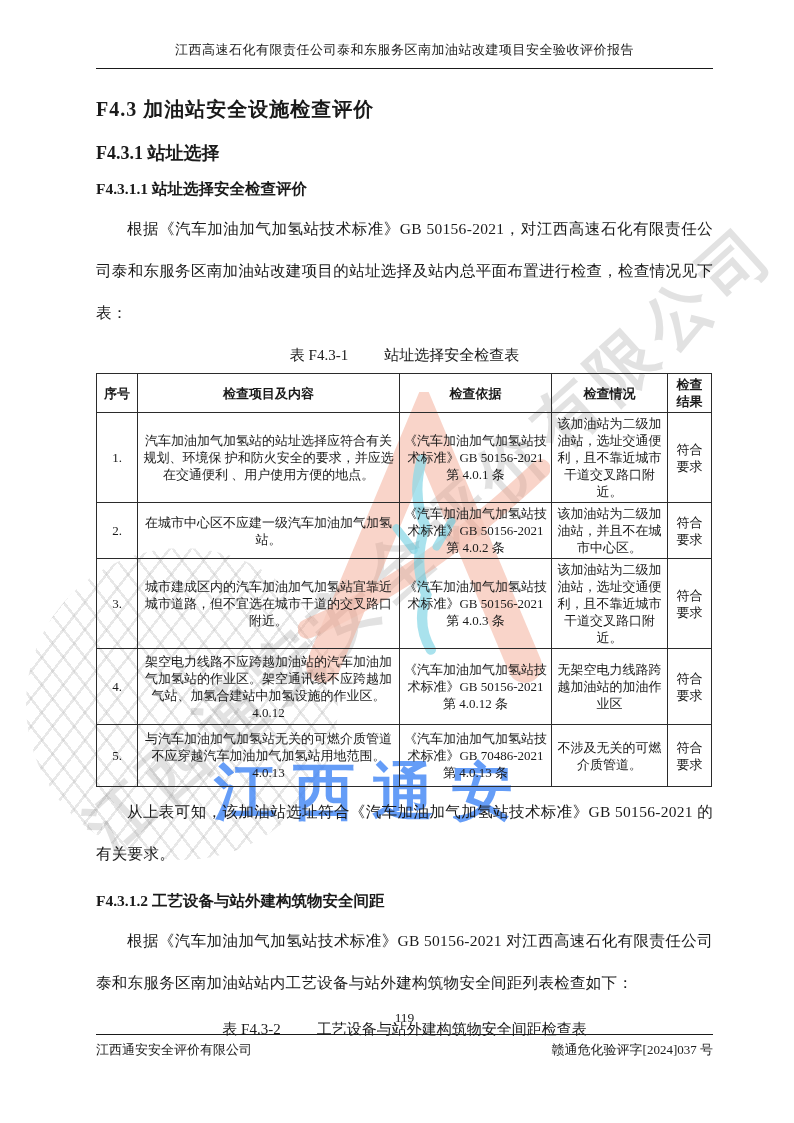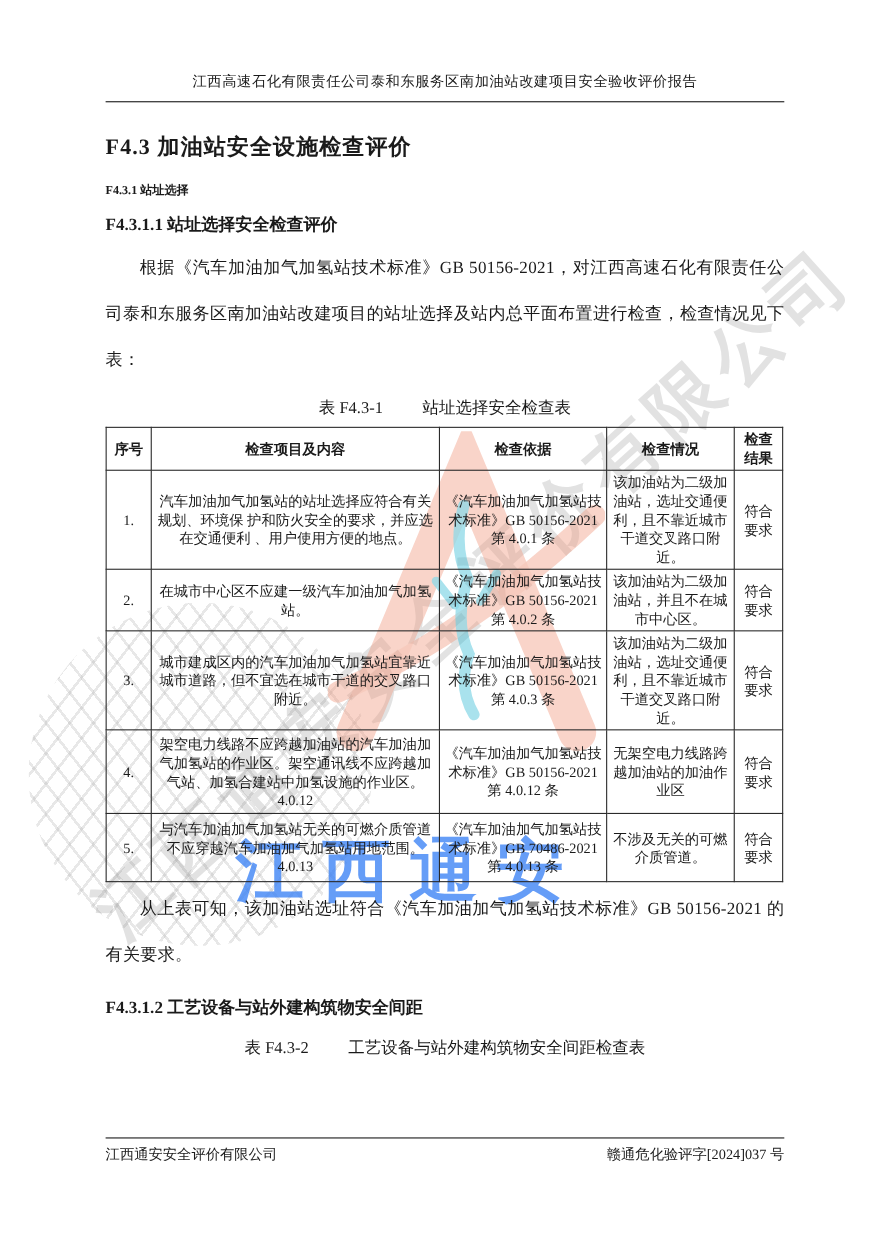--- a/index.html
+++ b/index.html
@@ -29,25 +29,25 @@
     position:absolute; left:214px; top:750px;
     font-size:62px; font-weight:bold; letter-spacing:17px;
     color:#3b82f6; opacity:0.78; white-space:nowrap;
   }
   .wm-logo { position:absolute; left:298px; top:392px; width:252px; height:300px; opacity:0.55; }
 
   
   .content { position:absolute; left:96px; top:0; width:617px; z-index:1; }
 
   .doc-header {
-    padding-top:65px; padding-bottom:9px; text-align:center;
+    padding-top:41px; padding-bottom:9px; text-align:center;
     font-size:13px; letter-spacing:0.5px; border-bottom:1.6px solid #1a1a1a;
   }
   h1.sec { margin-top:27px; font-size:20px;   font-weight:bold; letter-spacing:1px; }
-  h2.sec { margin-top:18px; font-size:11px; font-weight:bold; }
+  h2.sec { margin-top:18px; font-size:18px; font-weight:bold; }
   h3.sec { margin-top:14px; font-size:15.5px; font-weight:bold; }
   p.body-p {
     margin-top:8px; font-size:15.5px; line-height:42px;
     text-align:justify; text-indent:2em; letter-spacing:0.3px;
   }
   .caption { margin-top:12px; text-align:center; font-size:15px; }
   .caption .cap-title { margin-left:36px; }
 
   table.check-table {
     margin-top:8px; width:615px; table-layout:fixed; border-collapse:collapse;
@@ -162,26 +162,28 @@
             <td>不涉及无关的可燃介质管道。</td>
             <td>符合要求</td>
           </tr>
         </tbody>
     </table>
 
     <p class="body-p" style="margin-top:4px;">从上表可知，该加油站选址符合《汽车加油加气加氢站技术标准》GB 50156-2021 的有关要求。</p>
 
     <h3 class="sec" style="margin-top:16px;">F4.3.1.2 工艺设备与站外建构筑物安全间距</h3>
 
+    <p class="body-p">根据《汽车加油加气加氢站技术标准》GB 50156-2021 对江西高速石化有限责任公司泰和东服务区南加油站站内工艺设备与站外建构筑物安全间距列表检查如下：</p>
 
     <div class="caption" style="margin-top:16px;">
       <span class="cap-label">表 F4.3-2</span><span class="cap-title">工艺设备与站外建构筑物安全间距检查表</span>
     </div>
 
   </div>
 
+  <div class="page-num">119</div>
 
   <div class="footer-bar">
     <span>江西通安安全评价有限公司</span>
     <span>赣通危化验评字[2024]037 号</span>
   </div>
 
 </div>
 
 </body></html>

